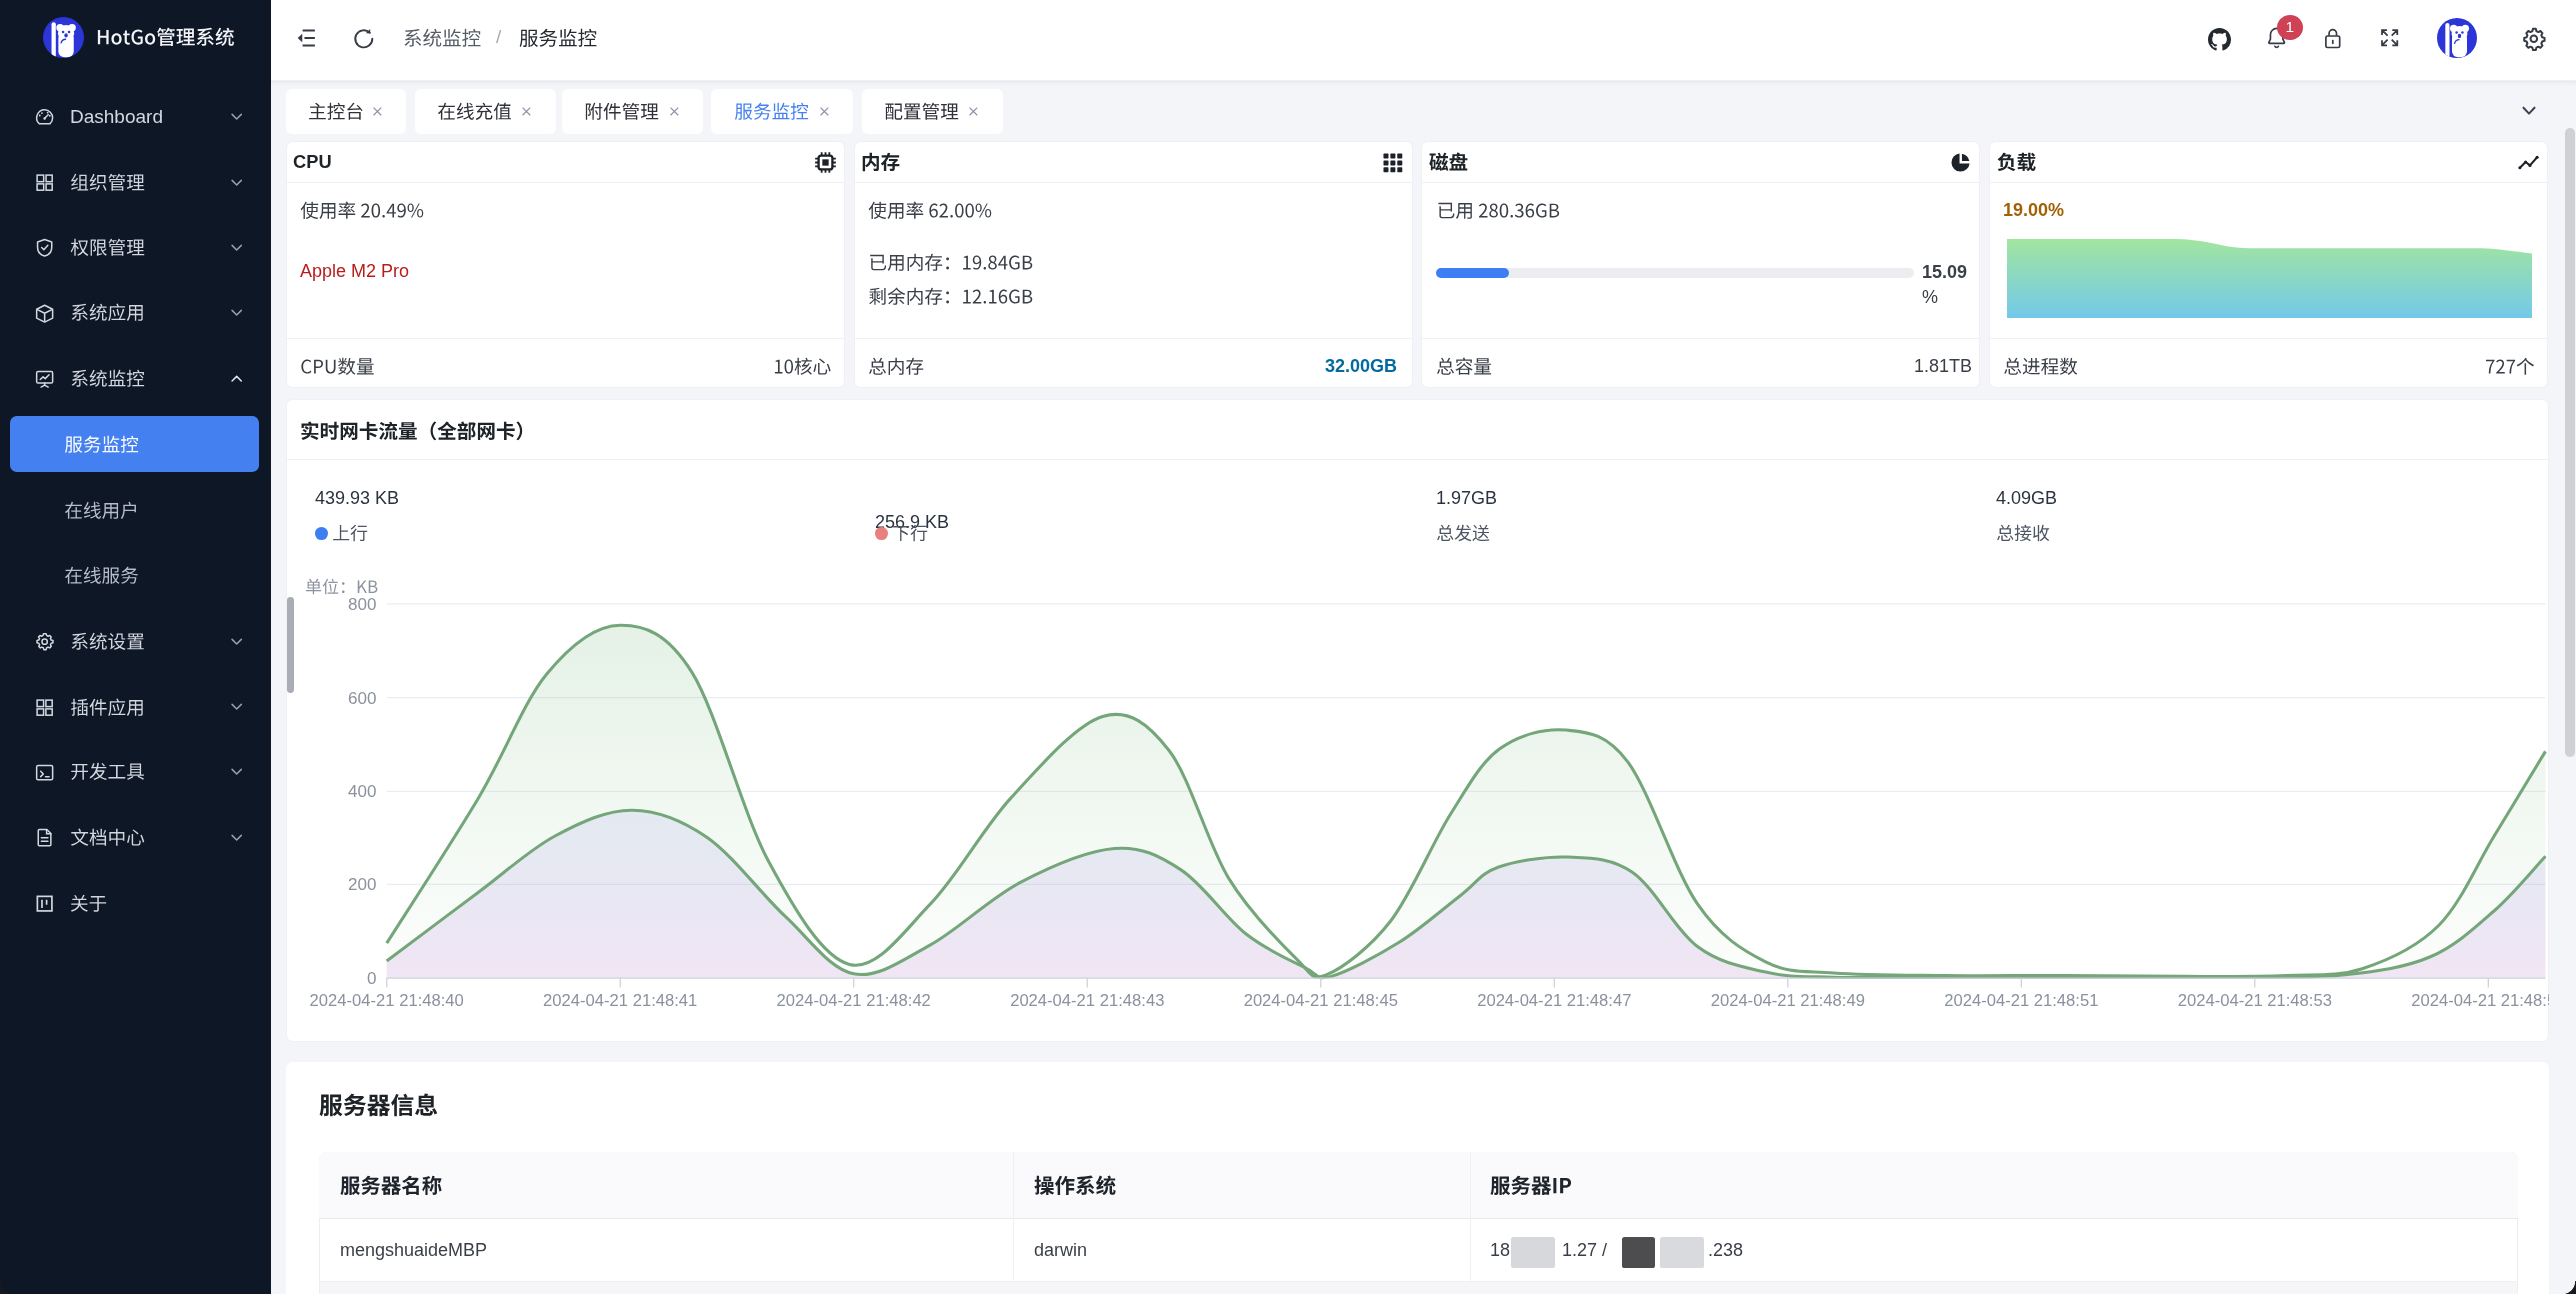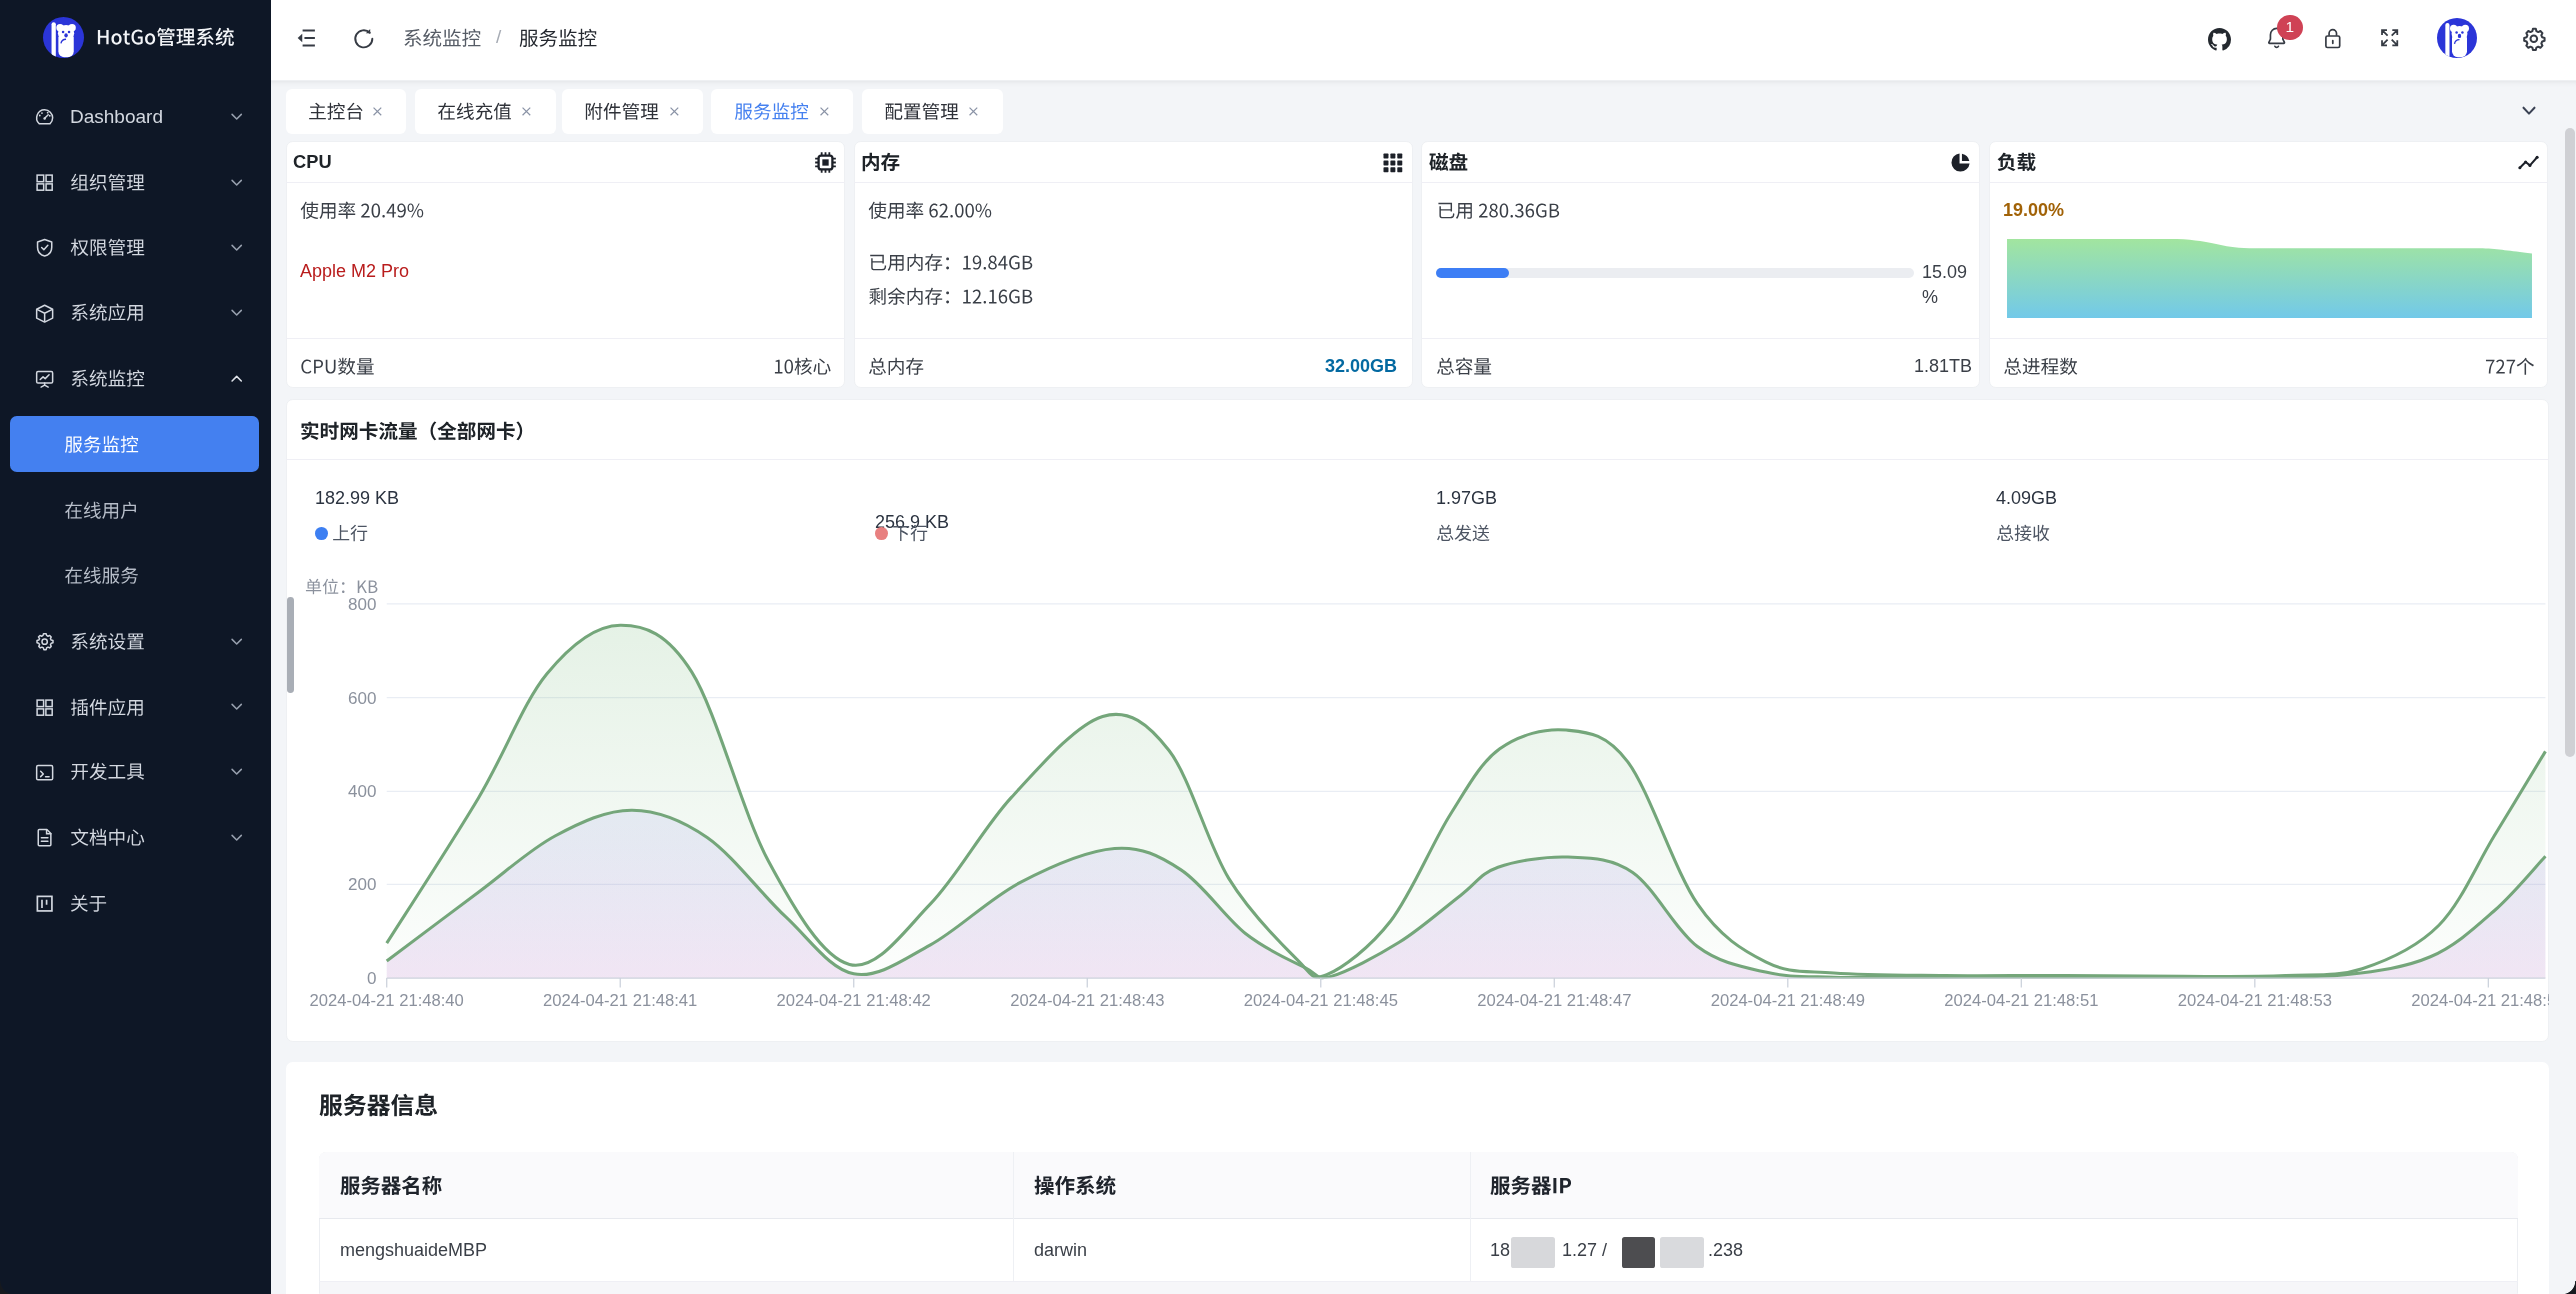--- a/index.html
+++ b/index.html
@@ -414,21 +414,21 @@
       <path d="M13.5 2.8A9.5 9.5 0 0121.2 10.5H13.5Z" fill="#1d2129"></path>
     </svg>
   </div>
 <div style="position:absolute;left:1436px;top:201px">
     <svg width="125" height="22" viewBox="0 0 146 26" style="display:block">
       <path d="M2.0 2.2V3.9H16.4V9.7H4.9V6.1H3.2V17.1C3.2 19.8 4.3 20.5 7.9 20.5C8.7 20.5 15.3 20.5 16.2 20.5C19.8 20.5 20.5 19.3 20.9 15.2C20.5 15.2 19.7 14.9 19.3 14.6C19.0 18.1 18.6 18.9 16.2 18.9C14.7 18.9 9.0 18.9 7.8 18.9C5.4 18.9 4.9 18.5 4.9 17.1V11.3H16.4V12.4H18.1V2.2Z M25.4 2.4V10.4C25.4 13.5 25.1 17.4 22.7 20.2C23.1 20.3 23.7 20.9 24.0 21.2C25.7 19.4 26.4 16.8 26.8 14.4H32.3V20.9H33.9V14.4H39.9V18.9C39.9 19.3 39.7 19.4 39.3 19.4C38.9 19.4 37.4 19.5 35.8 19.4C36.1 19.8 36.3 20.6 36.4 21.0C38.5 21.0 39.8 21.0 40.5 20.7C41.2 20.5 41.5 20.0 41.5 18.9V2.4ZM27.0 4.0H32.3V7.5H27.0ZM39.9 4.0V7.5H33.9V4.0ZM27.0 9.1H32.3V12.8H26.9C27.0 12.0 27.0 11.2 27.0 10.4ZM39.9 9.1V12.8H33.9V9.1Z M49.9 19.4H60.0V17.6H55.6C54.8 17.6 53.8 17.7 52.9 17.8C56.7 14.2 59.3 10.9 59.3 7.7C59.3 4.8 57.4 2.9 54.6 2.9C52.5 2.9 51.1 3.9 49.8 5.3L51.0 6.4C51.9 5.4 53.0 4.6 54.3 4.6C56.3 4.6 57.3 5.9 57.3 7.8C57.3 10.5 55.0 13.8 49.9 18.2Z M67.3 19.6C70.3 19.6 72.3 17.8 72.3 15.5C72.3 13.3 71.0 12.1 69.6 11.2V11.1C70.6 10.4 71.8 8.9 71.8 7.2C71.8 4.8 70.1 3.0 67.3 3.0C64.8 3.0 62.9 4.6 62.9 7.1C62.9 8.8 63.9 10.0 65.1 10.8V10.9C63.6 11.7 62.1 13.2 62.1 15.4C62.1 17.8 64.3 19.6 67.3 19.6ZM68.4 10.6C66.5 9.9 64.7 9.0 64.7 7.1C64.7 5.5 65.8 4.5 67.3 4.5C69.0 4.5 70.0 5.7 70.0 7.3C70.0 8.5 69.5 9.6 68.4 10.6ZM67.3 18.1C65.4 18.1 63.9 16.9 63.9 15.2C63.9 13.6 64.9 12.4 66.2 11.5C68.4 12.5 70.4 13.2 70.4 15.4C70.4 17.0 69.2 18.1 67.3 18.1Z M79.5 19.6C82.5 19.6 84.5 16.9 84.5 11.2C84.5 5.7 82.5 2.9 79.5 2.9C76.4 2.9 74.4 5.7 74.4 11.2C74.4 16.9 76.4 19.6 79.5 19.6ZM79.5 18.0C77.6 18.0 76.4 16.0 76.4 11.2C76.4 6.5 77.6 4.5 79.5 4.5C81.3 4.5 82.5 6.5 82.5 11.2C82.5 16.0 81.3 18.0 79.5 18.0Z M88.6 19.6C89.4 19.6 90.1 19.0 90.1 18.1C90.1 17.2 89.4 16.6 88.6 16.6C87.8 16.6 87.2 17.2 87.2 18.1C87.2 19.0 87.8 19.6 88.6 19.6Z M97.5 19.6C100.3 19.6 102.7 17.9 102.7 15.0C102.7 12.8 101.1 11.4 99.2 11.0V10.8C101.0 10.3 102.1 8.9 102.1 7.0C102.1 4.4 100.1 2.9 97.4 2.9C95.5 2.9 94.1 3.8 92.9 4.9L94.0 6.1C94.9 5.2 96.0 4.6 97.3 4.6C99.0 4.6 100.1 5.6 100.1 7.1C100.1 8.9 98.9 10.2 95.6 10.2V11.7C99.3 11.7 100.6 13.0 100.6 15.0C100.6 16.8 99.3 18.0 97.3 18.0C95.5 18.0 94.3 17.1 93.3 16.1L92.3 17.4C93.4 18.6 95.0 19.6 97.5 19.6Z M110.5 19.6C113.0 19.6 115.1 17.5 115.1 14.4C115.1 11.0 113.4 9.3 110.7 9.3C109.4 9.3 108.0 10.1 107.0 11.3C107.1 6.3 108.9 4.6 111.2 4.6C112.1 4.6 113.1 5.1 113.7 5.8L114.9 4.6C114.0 3.6 112.7 2.9 111.1 2.9C108.0 2.9 105.1 5.3 105.1 11.7C105.1 17.0 107.4 19.6 110.5 19.6ZM107.1 12.9C108.1 11.4 109.3 10.8 110.3 10.8C112.3 10.8 113.2 12.2 113.2 14.4C113.2 16.6 112.0 18.1 110.5 18.1C108.5 18.1 107.3 16.2 107.1 12.9Z M124.7 19.6C126.8 19.6 128.6 18.9 129.6 17.8V11.0H124.3V12.7H127.8V16.9C127.1 17.5 126.0 17.9 124.8 17.9C121.4 17.9 119.5 15.3 119.5 11.2C119.5 7.2 121.6 4.7 124.8 4.7C126.4 4.7 127.5 5.4 128.3 6.2L129.4 4.9C128.5 4.0 127.0 2.9 124.8 2.9C120.5 2.9 117.4 6.1 117.4 11.3C117.4 16.5 120.4 19.6 124.7 19.6Z M133.5 19.4H138.6C142.2 19.4 144.7 17.8 144.7 14.6C144.7 12.4 143.4 11.2 141.4 10.8V10.7C143.0 10.2 143.8 8.8 143.8 7.2C143.8 4.3 141.5 3.2 138.2 3.2H133.5ZM135.5 10.1V4.8H138.0C140.5 4.8 141.8 5.5 141.8 7.4C141.8 9.1 140.7 10.1 137.9 10.1ZM135.5 17.7V11.7H138.3C141.2 11.7 142.7 12.6 142.7 14.6C142.7 16.7 141.1 17.7 138.3 17.7Z" fill="#3a3f47"></path>
     </svg>
   </div>
 <div style="position:absolute;left:1436px;top:268px;width:478px;height:10.2px;background:#ebedf1;border-radius:5.1px;"></div>
 <div style="position:absolute;left:1436px;top:268px;width:73px;height:10.2px;background:#3d7ef5;border-radius:5.1px;"></div>
-<div style="position:absolute;left:1922px;top:262px;font-size:18px;font-weight:400;color:#3a3f47;white-space:nowrap;line-height:21.3px">15.09</div>
+<div style="position:absolute;left:1922px;top:262px;font-size:18px;font-weight:700;color:#3a3f47;white-space:nowrap;line-height:21.3px">15.09</div>
 <div style="position:absolute;left:1922px;top:287px;font-size:18px;font-weight:400;color:#3a3f47;white-space:nowrap;line-height:21.3px">%</div>
 <div style="position:absolute;left:1436px;top:357px">
     <svg width="57" height="22" viewBox="0 0 67 26" style="display:block">
       <path d="M16.7 14.7C18.0 16.2 19.2 18.2 19.7 19.6L21.1 18.7C20.6 17.4 19.2 15.4 18.0 13.9ZM9.1 13.4C10.5 14.4 12.2 16.0 13.0 17.1L14.2 16.0C13.4 15.0 11.7 13.5 10.2 12.5ZM6.2 14.1V18.6C6.2 20.4 6.9 20.9 9.5 20.9C10.0 20.9 13.9 20.9 14.4 20.9C16.5 20.9 17.0 20.3 17.2 17.7C16.8 17.6 16.1 17.4 15.7 17.1C15.6 19.1 15.4 19.4 14.3 19.4C13.4 19.4 10.2 19.4 9.6 19.4C8.2 19.4 7.9 19.2 7.9 18.6V14.1ZM3.0 14.4C2.6 16.1 1.8 18.0 0.9 19.2L2.5 19.9C3.5 18.6 4.2 16.5 4.6 14.7ZM5.8 6.9H16.2V10.8H5.8ZM4.1 5.3V12.3H18.0V5.3H14.5C15.2 4.2 16.0 2.8 16.7 1.6L15.0 0.9C14.5 2.2 13.5 4.0 12.6 5.3H8.1L9.4 4.7C9.0 3.6 8.0 2.1 7.1 1.0L5.7 1.6C6.6 2.8 7.5 4.3 7.9 5.3Z M29.3 5.5C28.0 7.1 26.0 8.6 24.0 9.6C24.3 9.9 24.9 10.6 25.1 10.9C27.1 9.7 29.4 7.9 30.8 6.0ZM34.9 6.4C36.9 7.7 39.4 9.6 40.6 10.8L41.8 9.7C40.5 8.5 38.0 6.7 36.0 5.5ZM32.9 7.4C30.8 10.6 26.9 13.4 22.8 14.9C23.2 15.3 23.6 15.8 23.9 16.2C24.9 15.8 25.9 15.4 26.8 14.8V21.1H28.4V20.4H37.5V21.1H39.2V14.5C40.1 15.0 41.1 15.5 42.0 16.0C42.3 15.5 42.7 14.9 43.1 14.6C39.6 13.2 36.4 11.4 33.9 8.6L34.3 8.0ZM28.4 18.9V15.2H37.5V18.9ZM28.6 13.8C30.2 12.6 31.8 11.3 33.0 9.8C34.5 11.4 36.1 12.7 37.8 13.8ZM31.5 1.1C31.8 1.7 32.2 2.3 32.4 2.9H23.8V6.9H25.4V4.4H40.5V6.9H42.2V2.9H34.3C34.1 2.2 33.6 1.4 33.2 0.7Z M49.5 4.7H60.4V5.9H49.5ZM49.5 2.6H60.4V3.8H49.5ZM47.9 1.6V6.9H62.1V1.6ZM45.1 7.9V9.1H64.9V7.9ZM49.1 13.4H54.2V14.6H49.1ZM55.8 13.4H61.1V14.6H55.8ZM49.1 11.2H54.2V12.4H49.1ZM55.8 11.2H61.1V12.4H55.8ZM45.0 19.3V20.6H65.0V19.3H55.8V18.0H63.2V16.9H55.8V15.6H62.7V10.1H47.5V15.6H54.2V16.9H46.9V18.0H54.2V19.3Z" fill="#3a3f47"></path>
     </svg>
   </div>
 <div style="position:absolute;left:1914px;top:356px;font-size:18px;font-weight:400;color:#3a3f47;white-space:nowrap;line-height:21.3px">1.81TB</div>
 <div style="position:absolute;left:1997px;top:152px">
     <svg width="40" height="24" viewBox="0 0 47 28" style="display:block">
       <path d="M11.8 18.6C14.7 19.8 17.8 21.3 19.6 22.3L21.7 20.4C19.7 19.4 16.4 17.9 13.5 16.8ZM10.3 11.2C10.0 16.3 9.4 18.8 0.9 19.9C1.4 20.5 2.0 21.6 2.2 22.3C11.6 20.8 12.8 17.4 13.2 11.2ZM7.9 5.2H13.1C12.7 5.9 12.2 6.6 11.7 7.3H6.2C6.8 6.6 7.4 5.9 7.9 5.2ZM7.4 0.7C6.2 3.3 4.0 6.3 0.7 8.5C1.4 8.9 2.3 9.8 2.8 10.5C3.3 10.1 3.7 9.8 4.1 9.4V17.5H6.9V9.7H16.6V17.5H19.5V7.3H14.9C15.7 6.2 16.4 5.1 16.9 4.0L15.0 2.8L14.6 2.9H9.4C9.7 2.4 10.1 1.8 10.3 1.2Z M39.9 2.2C40.9 3.2 42.0 4.6 42.5 5.5L44.6 4.1C44.1 3.2 42.9 1.8 41.9 0.9ZM24.3 17.7 24.5 20.2 30.1 19.7V22.2H32.6V19.5L36.2 19.1L36.2 16.9L32.6 17.2V15.9H35.8L35.8 13.6H32.6V12.2H30.1V13.6H27.9C28.3 13.0 28.7 12.4 29.1 11.7H36.1V9.6H30.3L30.9 8.3L29.1 7.8H36.8C37.0 11.4 37.4 14.6 38.1 17.0C37.0 18.4 35.8 19.6 34.5 20.6C35.1 21.0 35.9 21.9 36.3 22.5C37.4 21.7 38.3 20.8 39.1 19.8C39.9 21.2 40.9 22.1 42.3 22.1C44.2 22.1 45.0 21.1 45.4 17.5C44.7 17.3 43.8 16.7 43.3 16.1C43.2 18.5 42.9 19.5 42.5 19.5C41.9 19.5 41.3 18.7 40.9 17.4C42.3 15.1 43.5 12.4 44.3 9.5L41.9 8.9C41.4 10.6 40.8 12.3 40.0 13.8C39.8 12.1 39.6 10.0 39.4 7.8H45.0V5.7H39.4C39.3 4.1 39.3 2.4 39.4 0.7H36.6C36.6 2.4 36.6 4.1 36.7 5.7H31.7V4.4H35.5V2.3H31.7V0.7H29.1V2.3H25.2V4.4H29.1V5.7H24.1V7.8H28.1C27.9 8.4 27.7 9.0 27.4 9.6H24.4V11.7H26.4C26.1 12.2 25.9 12.5 25.8 12.7C25.4 13.3 25.0 13.7 24.6 13.8C24.9 14.5 25.3 15.7 25.4 16.2C25.6 16.0 26.4 15.9 27.3 15.9H30.1V17.3Z" fill="#1e2328"></path>
@@ -465,21 +465,21 @@
       <path d="M4.4 19.4H6.4C6.7 13.0 7.4 9.3 11.2 4.4V3.2H1.1V5.0H8.9C5.7 9.3 4.6 13.2 4.4 19.4Z M13.2 19.4H23.3V17.6H18.9C18.0 17.6 17.0 17.7 16.2 17.8C20.0 14.2 22.5 10.9 22.5 7.7C22.5 4.8 20.7 2.9 17.8 2.9C15.8 2.9 14.4 3.9 13.1 5.3L14.3 6.4C15.2 5.4 16.3 4.6 17.6 4.6C19.6 4.6 20.6 5.9 20.6 7.8C20.6 10.5 18.2 13.8 13.2 18.2Z M28.8 19.4H30.9C31.1 13.0 31.8 9.3 35.6 4.4V3.2H25.5V5.0H33.3C30.2 9.3 29.1 13.2 28.8 19.4Z M46.7 7.3V21.1H48.5V7.3ZM47.8 0.9C45.6 4.5 41.6 7.7 37.4 9.5C37.9 9.9 38.3 10.6 38.6 11.1C42.0 9.4 45.3 6.9 47.7 3.8C50.6 7.3 53.5 9.4 56.7 11.1C57.0 10.6 57.5 9.9 57.9 9.6C54.6 7.9 51.4 5.9 48.6 2.5L49.2 1.5Z" fill="#3a3f47"></path>
     </svg>
   </div>
 <div style="position:absolute;left:286px;top:399px;width:2263px;height:643px;background:#fff;border-radius:6.8px;border:0.9px solid #eef0f3;"></div>
 <div style="position:absolute;left:300px;top:421px">
     <svg width="236" height="24" viewBox="0 0 277 28" style="display:block">
       <path d="M12.2 18.7C15.1 19.6 18.1 21.0 19.9 22.2L21.6 20.0C19.7 18.9 16.5 17.5 13.5 16.7ZM5.3 7.7C6.5 8.4 8.0 9.5 8.6 10.3L10.4 8.3C9.6 7.5 8.1 6.5 6.9 5.9ZM3.0 11.2C4.2 11.8 5.7 12.9 6.4 13.6L8.1 11.6C7.3 10.8 5.8 9.9 4.6 9.3ZM1.8 2.9V8.1H4.5V5.4H18.4V8.1H21.3V2.9H13.5C13.2 2.1 12.7 1.1 12.2 0.4L9.4 1.3C9.7 1.7 10.0 2.3 10.2 2.9ZM1.6 13.9V16.2H9.0C7.7 17.9 5.5 19.1 1.7 19.9C2.3 20.5 3.0 21.6 3.3 22.3C8.4 21.0 11.0 19.0 12.4 16.2H21.6V13.9H13.2C13.8 11.8 13.9 9.3 14.0 6.4H11.1C11.0 9.4 10.9 11.9 10.3 13.9Z M33.6 10.4C34.7 12.1 36.2 14.4 36.8 15.7L39.3 14.3C38.5 12.9 37.0 10.8 35.8 9.2ZM29.9 11.4V15.6H27.1V11.4ZM29.9 9.0H27.1V5.0H29.9ZM24.5 2.5V19.9H27.1V18.0H32.5V2.5ZM40.2 0.9V4.9H33.3V7.7H40.2V18.6C40.2 19.1 40.0 19.2 39.5 19.2C39.0 19.2 37.3 19.2 35.7 19.2C36.1 19.9 36.5 21.2 36.6 21.9C38.9 22.0 40.6 21.9 41.6 21.5C42.6 21.0 43.0 20.3 43.0 18.6V7.7H45.3V4.9H43.0V0.9Z M53.3 12.4C52.7 14.4 51.8 16.2 50.5 17.6V9.0C51.5 10.1 52.4 11.2 53.3 12.4ZM47.8 2.0V22.3H50.5V18.4C51.1 18.8 51.8 19.3 52.1 19.6C53.3 18.2 54.3 16.6 55.1 14.7C55.6 15.4 56.1 16.0 56.4 16.6L58.1 14.7C57.5 13.9 56.8 12.9 56.0 11.9C56.5 10.1 56.9 8.0 57.2 5.8L54.7 5.6C54.6 7.0 54.3 8.3 54.1 9.6C53.3 8.7 52.6 7.9 51.9 7.1L50.5 8.6V4.6H64.5V18.9C64.5 19.4 64.3 19.5 63.9 19.5C63.4 19.5 61.7 19.6 60.2 19.5C60.7 20.2 61.1 21.5 61.3 22.2C63.5 22.3 64.9 22.2 65.9 21.7C66.9 21.3 67.3 20.5 67.3 19.0V2.0ZM56.8 8.8C57.8 9.8 58.8 11.0 59.7 12.3C58.9 14.8 57.8 16.8 56.2 18.3C56.8 18.6 57.8 19.4 58.3 19.8C59.6 18.4 60.6 16.7 61.4 14.8C61.9 15.6 62.4 16.5 62.7 17.2L64.5 15.4C64.0 14.4 63.2 13.2 62.3 11.9C62.8 10.1 63.2 8.0 63.5 5.9L61.0 5.6C60.9 6.9 60.7 8.2 60.4 9.4C59.8 8.6 59.1 7.9 58.5 7.2Z M78.4 0.7V8.8H70.1V11.6H78.5V22.3H81.5V15.7C83.8 16.7 87.0 18.1 88.6 19.0L90.1 16.5C88.3 15.6 84.7 14.2 82.4 13.4L81.5 14.8V11.6H91.0V8.8H81.3V6.1H88.8V3.4H81.3V0.7Z M105.0 12.1V21.3H107.4V12.1ZM101.1 12.1V14.2C101.1 16.1 100.8 18.5 98.1 20.4C98.8 20.8 99.7 21.6 100.1 22.2C103.2 19.9 103.6 16.8 103.6 14.3V12.1ZM108.8 12.1V18.9C108.8 20.4 109.0 20.9 109.4 21.3C109.8 21.7 110.4 21.9 111.0 21.9C111.3 21.9 111.8 21.9 112.1 21.9C112.6 21.9 113.1 21.8 113.4 21.6C113.8 21.4 114.0 21.0 114.2 20.5C114.3 20.1 114.4 18.9 114.5 17.8C113.8 17.6 113.0 17.2 112.6 16.8C112.6 17.8 112.6 18.7 112.5 19.0C112.5 19.4 112.4 19.5 112.4 19.6C112.3 19.7 112.2 19.7 112.1 19.7C111.9 19.7 111.8 19.7 111.7 19.7C111.6 19.7 111.5 19.7 111.5 19.6C111.4 19.5 111.4 19.3 111.4 19.0V12.1ZM93.7 3.0C95.1 3.7 96.9 4.9 97.8 5.7L99.4 3.5C98.5 2.6 96.6 1.6 95.2 1.0ZM92.7 9.4C94.2 10.0 96.1 11.1 97.0 11.9L98.6 9.6C97.6 8.8 95.6 7.8 94.2 7.3ZM93.1 20.2 95.5 22.0C96.9 19.8 98.3 17.2 99.5 14.7L97.5 12.9C96.1 15.6 94.3 18.4 93.1 20.2ZM104.7 1.3C104.9 1.9 105.2 2.7 105.5 3.5H99.5V5.9H103.4C102.6 6.9 101.8 7.9 101.5 8.2C101.0 8.6 100.2 8.8 99.6 8.9C99.8 9.5 100.2 10.8 100.3 11.5C101.2 11.2 102.4 11.1 111.0 10.4C111.4 11.0 111.8 11.5 112.0 11.9L114.2 10.5C113.5 9.3 111.9 7.4 110.6 5.9H113.8V3.5H108.3C108.1 2.6 107.6 1.5 107.2 0.7ZM108.3 6.9 109.4 8.3 104.4 8.6C105.1 7.7 105.8 6.8 106.5 5.9H109.8Z M121.6 4.9H131.2V5.7H121.6ZM121.6 2.8H131.2V3.6H121.6ZM119.0 1.4V7.1H134.0V1.4ZM116.1 7.8V9.8H137.0V7.8ZM121.1 14.1H125.1V14.9H121.1ZM127.8 14.1H131.8V14.9H127.8ZM121.1 11.9H125.1V12.7H121.1ZM127.8 11.9H131.8V12.7H127.8ZM116.0 19.7V21.7H137.1V19.7H127.8V18.9H135.0V17.1H127.8V16.4H134.6V10.5H118.6V16.4H125.1V17.1H118.1V18.9H125.1V19.7Z M153.2 11.5C153.2 16.4 155.3 20.1 157.8 22.5L160.0 21.6C157.7 19.1 155.8 15.9 155.8 11.5C155.8 7.1 157.7 3.9 160.0 1.4L157.8 0.5C155.3 2.9 153.2 6.6 153.2 11.5Z M172.0 0.5C169.7 4.1 165.5 7.1 161.4 8.8C162.1 9.4 162.9 10.4 163.3 11.1C164.0 10.7 164.7 10.3 165.5 9.9V11.5H171.1V14.1H165.8V16.5H171.1V19.3H162.7V21.8H182.4V19.3H173.9V16.5H179.4V14.1H173.9V11.5H179.6V10.0C180.3 10.4 181.1 10.8 181.8 11.2C182.2 10.4 183.0 9.5 183.7 8.8C180.0 7.2 176.8 5.2 174.1 2.3L174.5 1.6ZM166.9 9.0C168.9 7.7 170.8 6.0 172.5 4.2C174.2 6.1 176.1 7.7 178.1 9.0Z M198.0 1.8V22.2H200.4V4.3H203.0C202.5 6.0 201.8 8.4 201.1 10.1C202.9 11.9 203.3 13.6 203.3 14.8C203.3 15.6 203.2 16.2 202.8 16.4C202.6 16.6 202.3 16.6 202.0 16.7C201.6 16.7 201.2 16.7 200.7 16.6C201.1 17.3 201.3 18.4 201.3 19.2C202.0 19.2 202.6 19.2 203.1 19.1C203.7 19.0 204.2 18.9 204.7 18.5C205.5 17.9 205.9 16.8 205.9 15.2C205.9 13.7 205.5 11.8 203.7 9.8C204.5 7.8 205.5 5.1 206.3 2.9L204.4 1.7L204.0 1.8ZM189.2 5.7H193.1C192.8 6.9 192.3 8.3 191.8 9.4H189.0L190.4 9.0C190.2 8.1 189.8 6.8 189.2 5.7ZM189.2 1.2C189.4 1.8 189.7 2.6 189.9 3.2H185.5V5.7H188.6L186.7 6.2C187.2 7.2 187.7 8.5 187.9 9.4H185.0V11.9H197.2V9.4H194.4C194.9 8.4 195.4 7.2 195.9 6.1L194.0 5.7H196.7V3.2H192.8C192.5 2.4 192.1 1.4 191.7 0.5ZM186.0 13.6V22.3H188.6V21.2H193.6V22.1H196.3V13.6ZM188.6 18.8V16.0H193.6V18.8Z M214.3 12.4C213.7 14.4 212.8 16.2 211.5 17.6V9.0C212.5 10.1 213.4 11.2 214.3 12.4ZM208.8 2.0V22.3H211.5V18.4C212.1 18.8 212.8 19.3 213.1 19.6C214.3 18.2 215.3 16.6 216.1 14.7C216.6 15.4 217.1 16.0 217.4 16.6L219.1 14.7C218.5 13.9 217.8 12.9 217.0 11.9C217.5 10.1 217.9 8.0 218.2 5.8L215.7 5.6C215.6 7.0 215.3 8.3 215.1 9.6C214.3 8.7 213.6 7.9 212.9 7.1L211.5 8.6V4.6H225.5V18.9C225.5 19.4 225.3 19.5 224.9 19.5C224.4 19.5 222.7 19.6 221.2 19.5C221.7 20.2 222.1 21.5 222.3 22.2C224.5 22.3 225.9 22.2 226.9 21.7C227.9 21.3 228.3 20.5 228.3 19.0V2.0ZM217.8 8.8C218.8 9.8 219.8 11.0 220.7 12.3C219.9 14.8 218.8 16.8 217.2 18.3C217.8 18.6 218.8 19.4 219.3 19.8C220.6 18.4 221.6 16.7 222.4 14.8C222.9 15.6 223.4 16.5 223.7 17.2L225.5 15.4C225.0 14.4 224.2 13.2 223.3 11.9C223.8 10.1 224.2 8.0 224.5 5.9L222.0 5.6C221.9 6.9 221.7 8.2 221.4 9.4C220.8 8.6 220.1 7.9 219.5 7.2Z M239.4 0.7V8.8H231.1V11.6H239.5V22.3H242.5V15.7C244.8 16.7 248.0 18.1 249.6 19.0L251.1 16.5C249.3 15.6 245.7 14.2 243.4 13.4L242.5 14.8V11.6H252.0V8.8H242.3V6.1H249.8V3.4H242.3V0.7Z M260.8 11.5C260.8 6.6 258.7 2.9 256.2 0.5L254.0 1.4C256.3 3.9 258.2 7.1 258.2 11.5C258.2 15.9 256.3 19.1 254.0 21.6L256.2 22.5C258.7 20.1 260.8 16.4 260.8 11.5Z" fill="#1e2328"></path>
     </svg>
   </div>
 <div style="position:absolute;left:286px;top:459px;width:2263px;height:1.3px;background:#efeff5;"></div>
-<div style="position:absolute;left:315px;top:488px;font-size:18px;font-weight:400;color:#2b3340;white-space:nowrap;line-height:21.3px">182.99 KB</div>
+<div style="position:absolute;left:315px;top:488px;font-size:18px;font-weight:400;color:#2b3340;white-space:nowrap;line-height:21.3px">439.93 KB</div>
 <div style="position:absolute;left:315px;top:527px;width:12.8px;height:12.8px;background:#3d7ff2;border-radius:50%;"></div>
 <div style="position:absolute;left:332px;top:524px">
     <svg width="37" height="21.3" viewBox="0 0 43 25" style="display:block">
       <path d="M9.0 1.2V17.6H1.1V19.2H20.0V17.6H10.6V9.2H18.5V7.6H10.6V1.2Z M30.1 2.1V3.6H40.5V2.1ZM26.6 0.8C25.5 2.4 23.5 4.2 21.7 5.4C22.0 5.7 22.4 6.3 22.7 6.7C24.5 5.3 26.7 3.3 28.1 1.4ZM29.2 7.9V9.4H36.3V18.1C36.3 18.5 36.1 18.6 35.7 18.6C35.4 18.6 33.9 18.6 32.4 18.5C32.7 19.0 32.9 19.7 33.0 20.1C35.0 20.1 36.2 20.1 36.9 19.9C37.6 19.6 37.9 19.1 37.9 18.1V9.4H41.1V7.9ZM27.4 5.3C26.0 7.7 23.7 10.2 21.5 11.7C21.8 12.0 22.4 12.7 22.6 13.0C23.4 12.4 24.2 11.7 25.0 10.8V20.2H26.6V9.1C27.5 8.1 28.3 7.0 28.9 5.9Z" fill="#4d5563"></path>
     </svg>
   </div>
 <div style="position:absolute;left:875px;top:512px;font-size:18px;font-weight:400;color:#2b3340;white-space:nowrap;line-height:21.3px">256.9 KB</div>
 <div style="position:absolute;left:875px;top:527px;width:12.8px;height:12.8px;background:#e88080;border-radius:50%;"></div>
 <div style="position:absolute;left:892px;top:524px">
     <svg width="37" height="21.3" viewBox="0 0 43 25" style="display:block">

